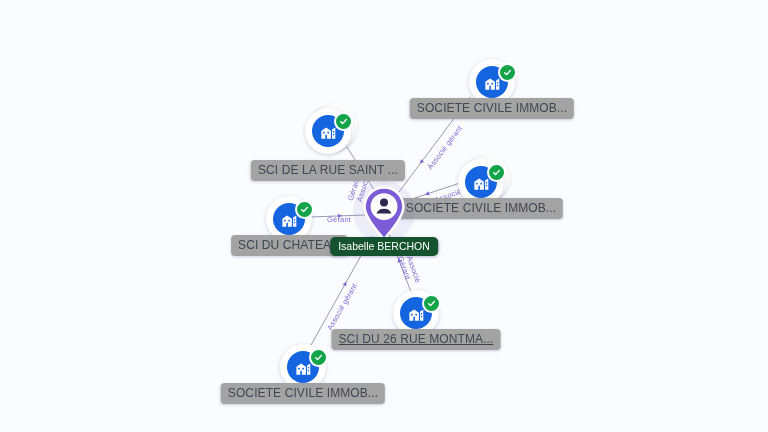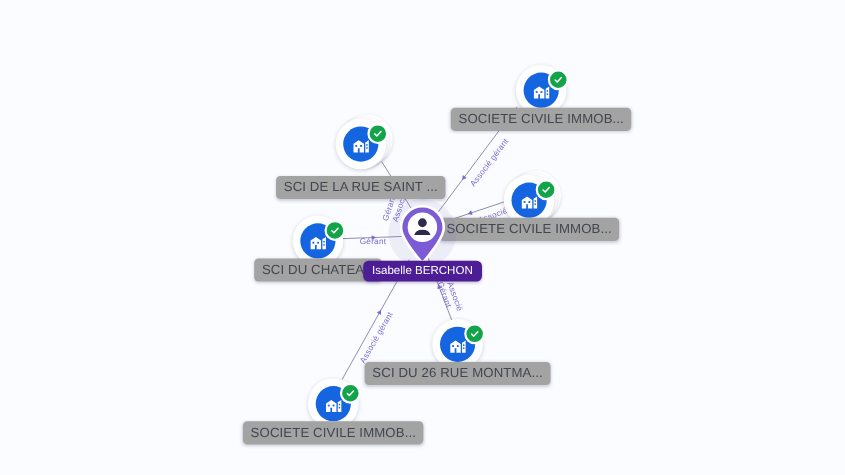--- a/index.html
+++ b/index.html
@@ -262,21 +262,21 @@
             <rect x="17.6" y="11.4" width="1.6" height="1.8" fill="#1565e0"></rect>
             <rect x="17.6" y="15.0" width="1.6" height="1.8" fill="#1565e0"></rect>
           </svg>
         </div>
         <div class="check-badge">
           <svg width="9" height="9" viewBox="0 0 24 24">
             <path fill="none" stroke="#ffffff" stroke-width="3.6" stroke-linecap="round" stroke-linejoin="round" d="M4.5 12.6 L9.6 17.6 L19.5 6.8"></path>
           </svg>
         </div>
       </div>
-      <div class="node-label" style="left: 416px; top: 329px;">SCI DU 26 RUE MONTMA...</div>
+      <div class="node-label" style="left: 416px; top: 329px; text-decoration: underline;">SCI DU 26 RUE MONTMA...</div>
       <div class="node" style="left: 303px; top: 367px;">
         <div class="company-circle"></div>
         <div class="company-inner">
           <svg width="19" height="19" viewBox="0 0 24 24">
             <path fill="#ffffff" d="M3 21V11l6-4 6 4v10h-5v-5H8v5H3z"></path>
             <path fill="#ffffff" d="M16.5 21V9.6L20.6 7v14h-4.1z"></path>
             <rect x="5.1" y="12.4" width="2.1" height="2.1" fill="#1565e0"></rect>
             <rect x="10.6" y="12.4" width="2.1" height="2.1" fill="#1565e0"></rect>
             <rect x="17.6" y="11.4" width="1.6" height="1.8" fill="#1565e0"></rect>
             <rect x="17.6" y="15.0" width="1.6" height="1.8" fill="#1565e0"></rect>
@@ -293,16 +293,16 @@
         <div class="person-halo"></div>
         <div class="pin">
           <svg width="42" height="54" viewBox="0 0 42 54">
             <path d="M21 1.5 C10.2 1.5 1.6 10.1 1.6 20.9 C1.6 31.1 14.8 45.6 19.3 51.2 a2.2 2.2 0 0 0 3.4 0 C27.2 45.6 40.4 31.1 40.4 20.9 C40.4 10.1 31.8 1.5 21 1.5 Z" fill="#7c5cd6" stroke="#ffffff" stroke-width="2.4"></path>
             <circle cx="21" cy="20.6" r="13.4" fill="#ffffff"></circle>
             <circle cx="21" cy="16.5" r="4.0" fill="#2b2b4d"></circle>
             <path d="M13.6 27.6 a7.6 6.2 0 0 1 14.8 0 Z" fill="#2b2b4d"></path>
           </svg>
         </div>
       </div>
-      <div class="person-label" style="left: 384px; top: 237px; background: #4c1d95;">Isabelle BERCHON</div>
+      <div class="person-label" style="left: 384px; top: 237px; background: #14532d;">Isabelle BERCHON</div>
     </div>
 
 </div>
 
 </body></html>

